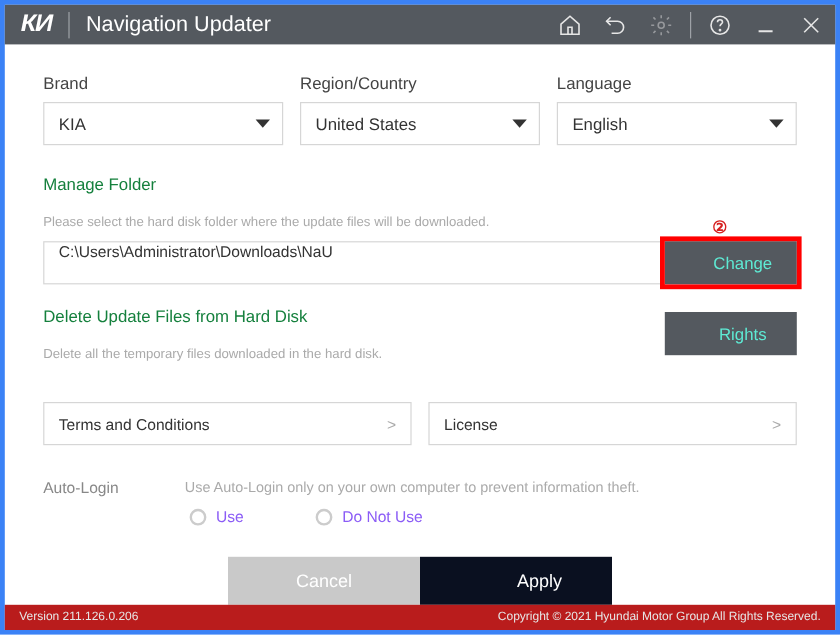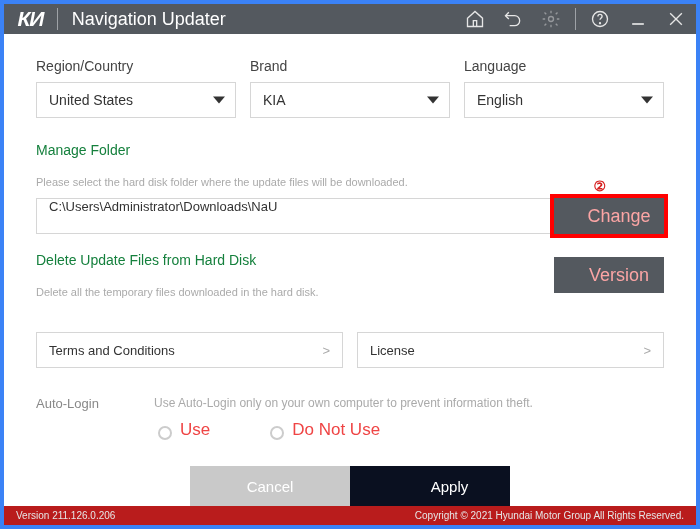--- a/index.html
+++ b/index.html
@@ -42,43 +42,43 @@
   }
   .section { margin-top: 24px; }
   .section-title { font-size: 14px; color:#15803d; }
   .section-hint { font-size: 11px; color:#aaa; margin-top:18px; }
   .folder-row { display:flex; margin-top:10px; position:relative; }
   .path-input {
     flex:1; height:36px; border:1px solid #d6d6d6; padding:0 12px;
     font-size:13px; color:#333; display:flex; align-items:flex-start;
   }
   .btn-dark {
-    width:110px; height:36px; background:#54595f; color:#fca5a5;
+    width:110px; height:36px; background:#54595f; color:#5eead4;
     display:flex; align-items:center; justify-content:center;
-    font-size:18px; cursor:pointer; border:none;padding-left:20px;
+    font-size:14px; cursor:pointer; border:none;padding-left:20px;
   }
   .callout2 {
     position:absolute; top:-20px; right:58px;
     color:#d6201f; font-size:14px; font-weight:700;
   }
   .highlight-change { outline:4px solid #ff0000; outline-offset:0; }
   .delete-section { margin-top:18px; display:flex; align-items:center; }
   .delete-left { flex:1; }
   .row-links { display:flex; gap:14px; margin-top:34px; }
   .link-box {
     flex:1; height:36px; border:1px solid #d6d6d6; display:flex; align-items:center;
     padding:0 12px; font-size:13px; color:#333; position:relative; cursor:pointer;
   }
   .gt { position:absolute; right:12px; color:#aaa; font-size:13px; }
   .autologin { margin-top:28px; display:flex; align-items:flex-start; gap:28px; font-size:13px;}
   .autologin .al-label { color:#888; width:90px; }
   .al-right { flex:1; }
   .al-hint { color:#aaa; font-size:12px; }
   .radios { display:flex; gap:60px; margin-top:10px; margin-left:4px;}
-  .radio { display:flex; align-items:flex-end; gap:8px; color:#ef4444; font-size:17px; cursor:pointer;}
+  .radio { display:flex; align-items:flex-end; gap:8px; color:#8b5cf6; font-size:13px; cursor:pointer;}
   .radio .circle { width:14px; height:14px; border:2px solid #ccc; border-radius:50%; }
   .action-row { display:flex; justify-content:center; gap:0; margin-top:26px; }
   .btn-cancel {
     width:160px; height:40px; background:#c9c9c9; color:#fff; font-size:15px;
     display:flex; align-items:center; justify-content:center; cursor:pointer;text-align:center;
   }
   .btn-apply {
     width:160px; height:40px; background:#0a1020; color:#fff; font-size:15px;
     display:flex; align-items:center; justify-content:center; cursor:pointer;padding-left:39px;
   }
@@ -136,30 +136,30 @@
             <line x1="19" y1="5" x2="5" y2="19"></line>
           </svg>
       </span>
     </div>
   </div>
 
   <div class="content">
 
     <div class="row3">
       <div class="field">
+        <span class="label">Brand</span>
+        <div class="select">
+          <span>KIA</span>
+          <span class="caret"></span>
+        </div>
+      </div>
+      <div class="field">
         <span class="label">Region/Country</span>
         <div class="select">
           <span>United States</span>
-          <span class="caret"></span>
-        </div>
-      </div>
-      <div class="field">
-        <span class="label">Brand</span>
-        <div class="select">
-          <span>KIA</span>
           <span class="caret"></span>
         </div>
       </div>
       <div class="field">
         <span class="label">Language</span>
         <div class="select">
           <span>English</span>
           <span class="caret"></span>
         </div>
       </div>
@@ -175,21 +175,21 @@
         </div>
         <button class="btn-dark highlight-change">Change</button>
       </div>
     </div>
 
     <div class="delete-section">
       <div class="delete-left">
         <div class="section-title">Delete Update Files from Hard Disk</div>
         <div class="section-hint">Delete all the temporary files downloaded in the hard disk.</div>
       </div>
-      <button class="btn-dark">Version</button>
+      <button class="btn-dark">Rights</button>
     </div>
 
     <div class="row-links">
       <div class="link-box">
         <span>Terms and Conditions</span>
         <span class="gt">&gt;</span>
       </div>
       <div class="link-box">
         <span>License</span>
         <span class="gt">&gt;</span>

